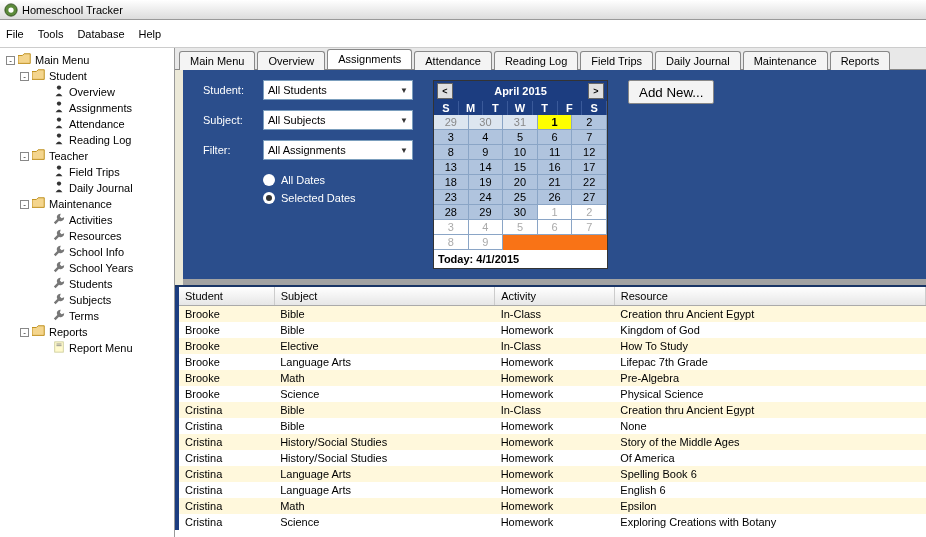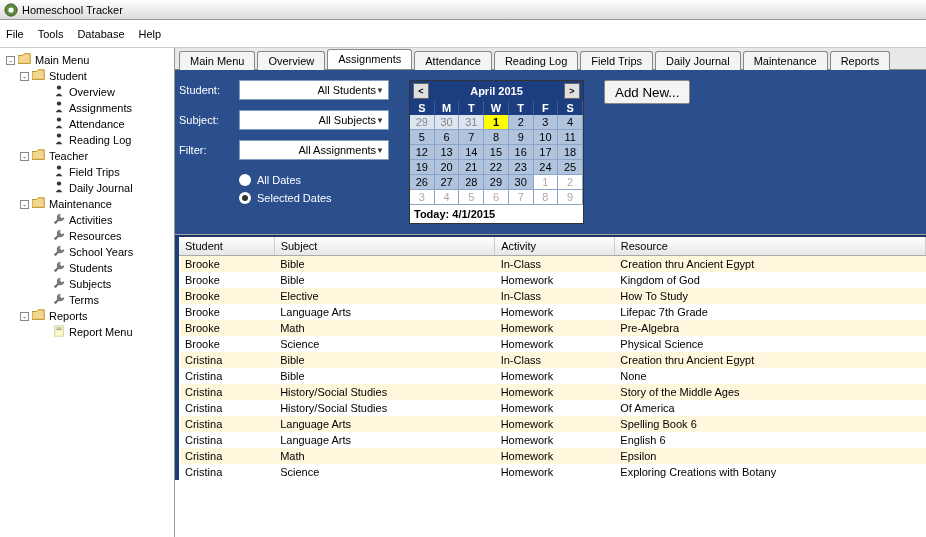--- a/index.html
+++ b/index.html
@@ -79,35 +79,36 @@
     top: 1px;
   }
   .tab.active {
     background: #fff;
     top: 0;
     padding-bottom: 4px;
     z-index: 2;
   }
   .filterpanel {
     background: #2b4e8c;
-    padding: 10px 12px 10px 4px;
+    padding: 10px 12px 10px 20px;
     display: flex;
     gap: 20px;
     align-items: flex-start;
     color: #fff;
-    border-bottom: 1px solid #a3a3a3;
+    border-bottom: 6px solid #a3a3a3;
+    margin-left: 8px;
   }
   .filters { display: flex; flex-direction: column; gap: 10px; }
   .filter-row { display: flex; align-items: center; gap: 10px; }
   .filter-label { width: 50px; }
   .combo {
     width: 150px; height: 20px;
     background: #fff; color: #000;
     border: 1px solid #7b9ebd;
-    display: flex; align-items: center; justify-content: flex-end;
+    display: flex; align-items: center; justify-content: space-between;
     padding: 0 4px;
   }
   .combo .arrow { font-size: 8px; color: #333; }
   .radios { display: flex; flex-direction: column; gap: 6px; margin-left: 60px; margin-top: 4px; }
   .radio-row { display: flex; align-items: center; gap: 6px; }
   .radio {
     width: 12px; height: 12px; border-radius: 50%; background: #fff;
     display: inline-flex; align-items: center; justify-content: center;
   }
   .radio.sel::after { content: ''; width: 6px; height: 6px; border-radius: 50%; background: #333; }
@@ -128,22 +129,22 @@
     display: inline-flex; align-items: center; justify-content: center;
     border: 1px solid #666; font-size: 9px;
   }
   .cal-dow {
     display: grid; grid-template-columns: repeat(7, 1fr);
     background: #1c3d80; color: #fff; text-align: center;
     font-weight: bold;
   }
   .cal-dow div { border-right: 1px solid #3a5a9a; padding: 1px 0; }
   .cal-grid {
-    display: grid; grid-template-columns: repeat(7, 1fr);
-    background: #fef9c3;
+    display: grid; grid-template-columns: repeat(5, 1fr);
+    background: #f97316;
   }
   .cal-cell {
     text-align: center; padding: 1px 0;
     border-right: 1px solid #8aa5c6; border-bottom: 1px solid #8aa5c6;
     background: #b0c4de;
   }
   .cal-cell.dim { color: #888; background: #dde6f0; }
   .cal-cell.today { background: #ffff00; font-weight: bold; }
   .cal-cell.trail { background: #fff; color: #aaa; }
   .cal-footer { padding: 3px 4px; font-weight: bold; }
@@ -269,20 +270,27 @@
             <path d="M9 1 A4 4 0 0 0 5 7 L1 11 L3 13 L7 9 A4 4 0 0 0 13 5 L10 6 L8 4 Z" fill="#777"></path>
           </svg></span>
         <span>Activities</span>
       </div>
       <div class="tree-row depth2">
         <span style="width: 9px; display: inline-block;"></span>
         <span><svg class="ico" viewBox="0 0 14 14">
             <path d="M9 1 A4 4 0 0 0 5 7 L1 11 L3 13 L7 9 A4 4 0 0 0 13 5 L10 6 L8 4 Z" fill="#777"></path>
           </svg></span>
         <span>Resources</span>
+      </div>
+      <div class="tree-row depth2">
+        <span style="width: 9px; display: inline-block;"></span>
+        <span><svg class="ico" viewBox="0 0 14 14">
+            <path d="M9 1 A4 4 0 0 0 5 7 L1 11 L3 13 L7 9 A4 4 0 0 0 13 5 L10 6 L8 4 Z" fill="#777"></path>
+          </svg></span>
+        <span>School Info</span>
       </div>
       <div class="tree-row depth2">
         <span style="width: 9px; display: inline-block;"></span>
         <span><svg class="ico" viewBox="0 0 14 14">
             <path d="M9 1 A4 4 0 0 0 5 7 L1 11 L3 13 L7 9 A4 4 0 0 0 13 5 L10 6 L8 4 Z" fill="#777"></path>
           </svg></span>
         <span>School Years</span>
       </div>
       <div class="tree-row depth2">
         <span style="width: 9px; display: inline-block;"></span>

